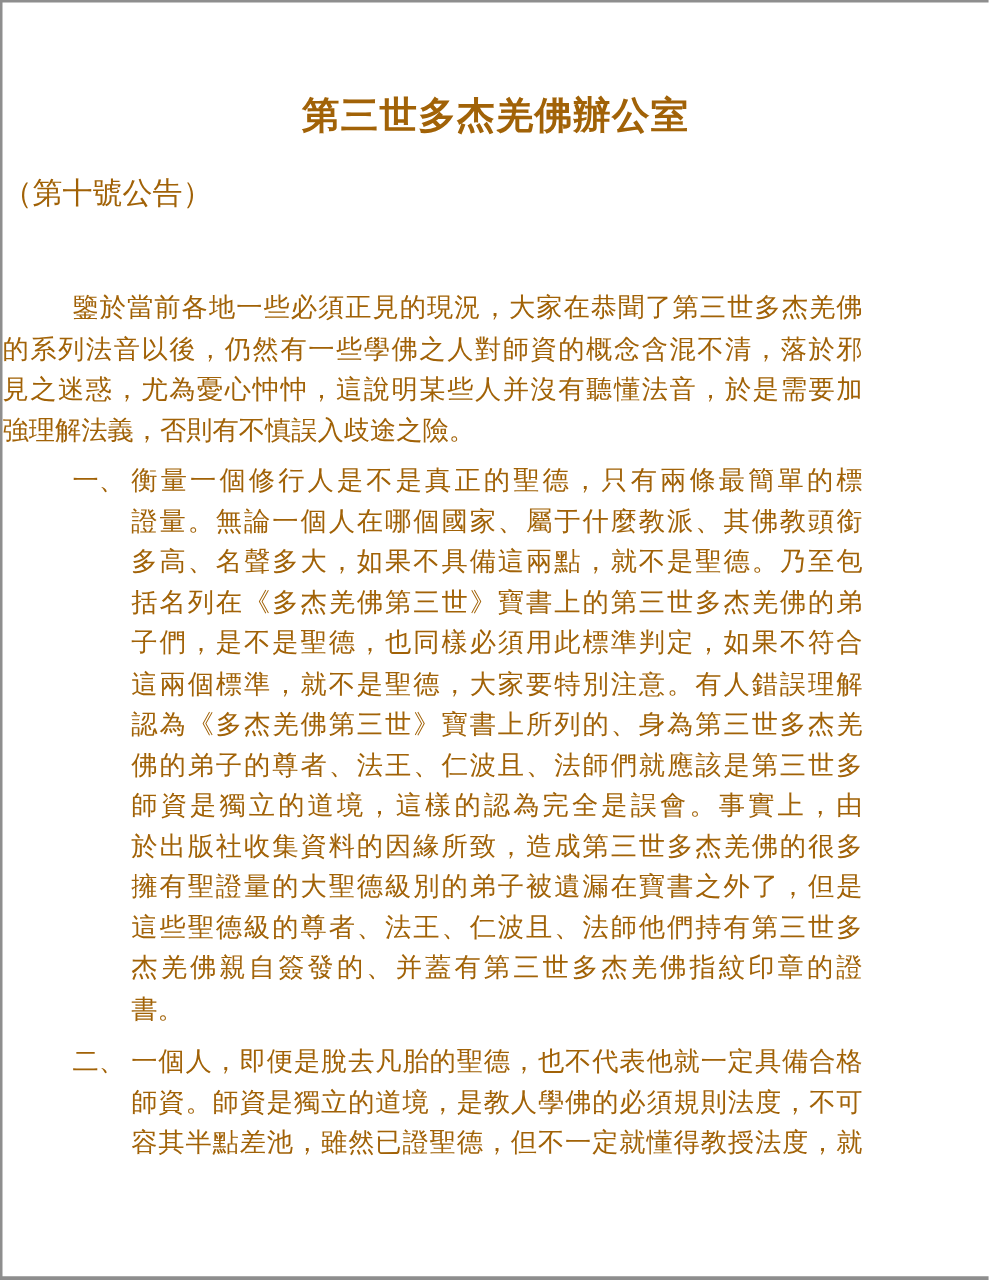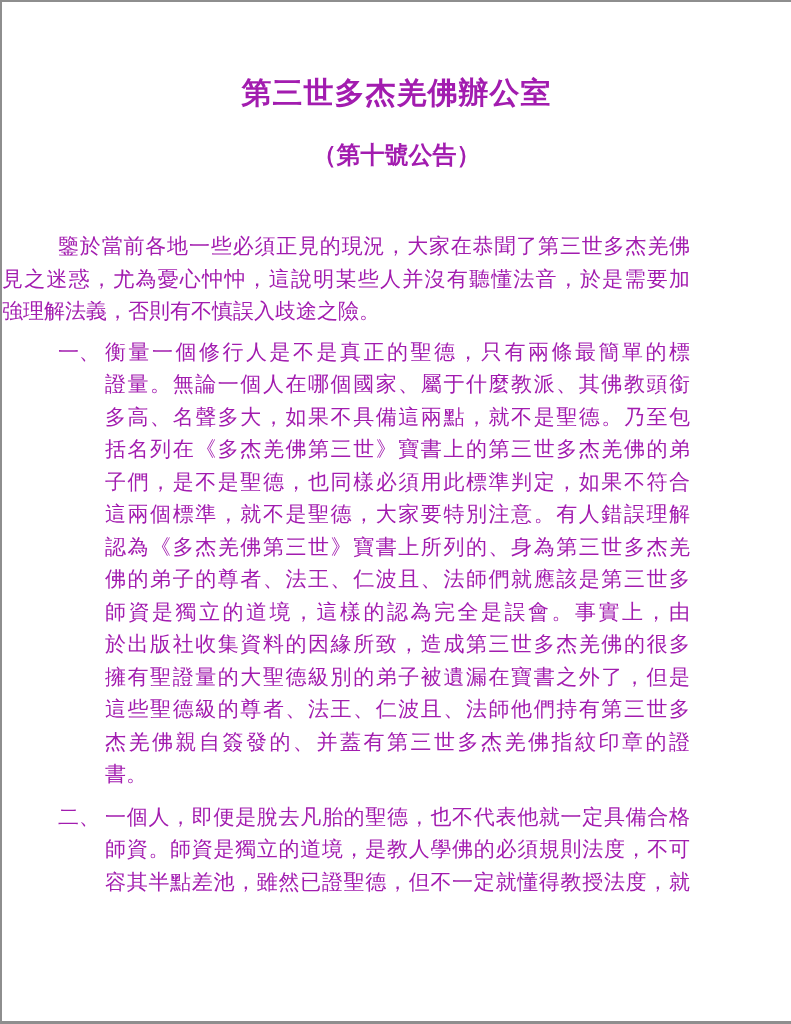--- a/index.html
+++ b/index.html
@@ -11,35 +11,35 @@
     position: relative;
     width: 791px;
     height: 1024px;
     box-sizing: border-box;
     background: #ffffff;
     border-top: 2px solid #8e8e8e;
     border-left: 2px solid #8e8e8e;
     border-bottom: 3px solid #8e8e8e;
     overflow: hidden;
     font-family: "Liberation Serif", "DejaVu Serif", serif;
-    color: #a21caf;
+    color: #a16207;
   }
   .doc-title {
     margin-top: 72px;
     text-align: center;
     font-size: 30px;
     font-weight: bold;
     letter-spacing: 1px;
     line-height: 38px;
   }
   .doc-subtitle {
     margin-top: 28px;
-    text-align: center;
+    text-align: left;
     font-size: 24px;
-    font-weight: bold;
+    font-weight: normal;
     line-height: 30px;
   }
   .content {
     width: 688px;
     font-size: 21px;
     line-height: 32.5px;
   }
   .intro {
     margin-top: 60px;
   }
@@ -77,20 +77,21 @@
 </style>
 </head>
 <body>
 
 <div class="page">
   <div class="doc-title">第三世多杰羌佛辦公室</div>
   <div class="doc-subtitle">（第十號公告）</div>
   <div class="content">
     <div class="intro">
         <div class="text-line indent">鑒於當前各地一些必須正見的現況，大家在恭聞了第三世多杰羌佛</div>
+        <div class="text-line">的系列法音以後，仍然有一些學佛之人對師資的概念含混不清，落於邪</div>
         <div class="text-line">見之迷惑，尤為憂心忡忡，這說明某些人并沒有聽懂法音，於是需要加</div>
         <div class="text-line no-stretch">強理解法義，否則有不慎誤入歧途之險。</div>
       </div>
     <div>
         <div class="list-item first">
           <div class="item-number">一、</div>
           <div class="item-text">
             <div class="text-line">衡量一個修行人是不是真正的聖德，只有兩條最簡單的標</div>
             <div class="text-line">證量。無論一個人在哪個國家、屬于什麼教派、其佛教頭銜</div>
             <div class="text-line">多高、名聲多大，如果不具備這兩點，就不是聖德。乃至包</div>

